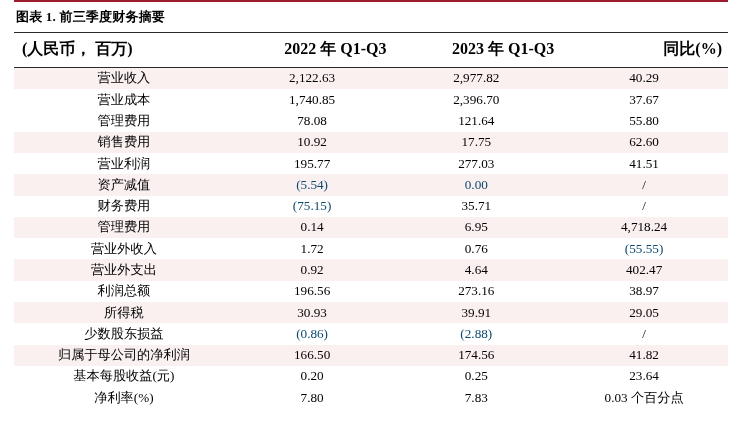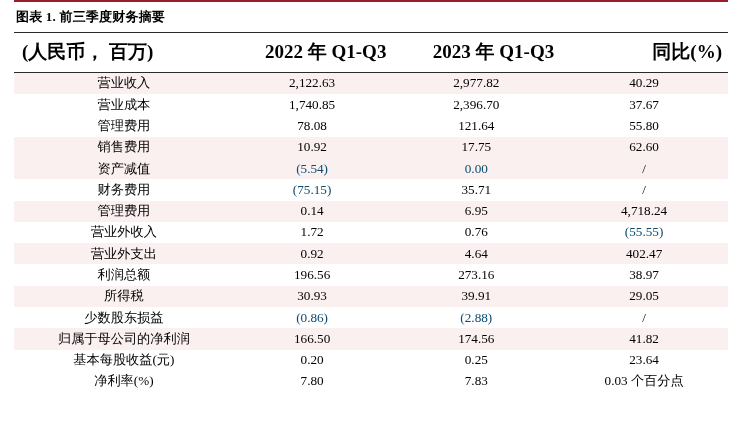--- a/index.html
+++ b/index.html
@@ -33,21 +33,21 @@
     line-height: 1.3;
   }
   table.fin {
     width: 100%;
     border-collapse: collapse;
     table-layout: fixed;
     font-size: 13.2px;
   }
   table.fin thead th {
     font-weight: bold;
-    font-size: 19px;
+    font-size: 16px;
     padding: 6px 6px 7px 6px;
     border-top: 1px solid #2b2b2b;
     border-bottom: 1px solid #2b2b2b;
     background: #ffffff;
     white-space: nowrap;
   }
   table.fin th.c0 {
     text-align: left;
     padding-left: 8px;
   }
@@ -119,20 +119,26 @@
           <td class="num">78.08</td>
           <td class="num">121.64</td>
           <td class="num">55.80</td>
         </tr>
         <tr class="shade">
           <td class="c0">销售费用</td>
           <td class="num">10.92</td>
           <td class="num">17.75</td>
           <td class="num">62.60</td>
         </tr>
+        <tr>
+          <td class="c0">营业利润</td>
+          <td class="num">195.77</td>
+          <td class="num">277.03</td>
+          <td class="num">41.51</td>
+        </tr>
         <tr class="shade">
           <td class="c0">资产减值</td>
           <td class="num neg">(5.54)</td>
           <td class="num neg">0.00</td>
           <td class="num">/</td>
         </tr>
         <tr>
           <td class="c0">财务费用</td>
           <td class="num neg">(75.15)</td>
           <td class="num">35.71</td>

